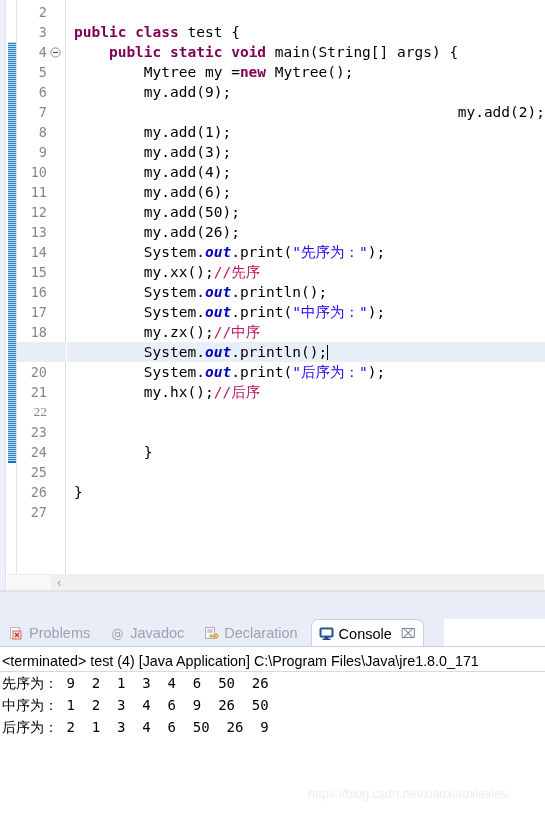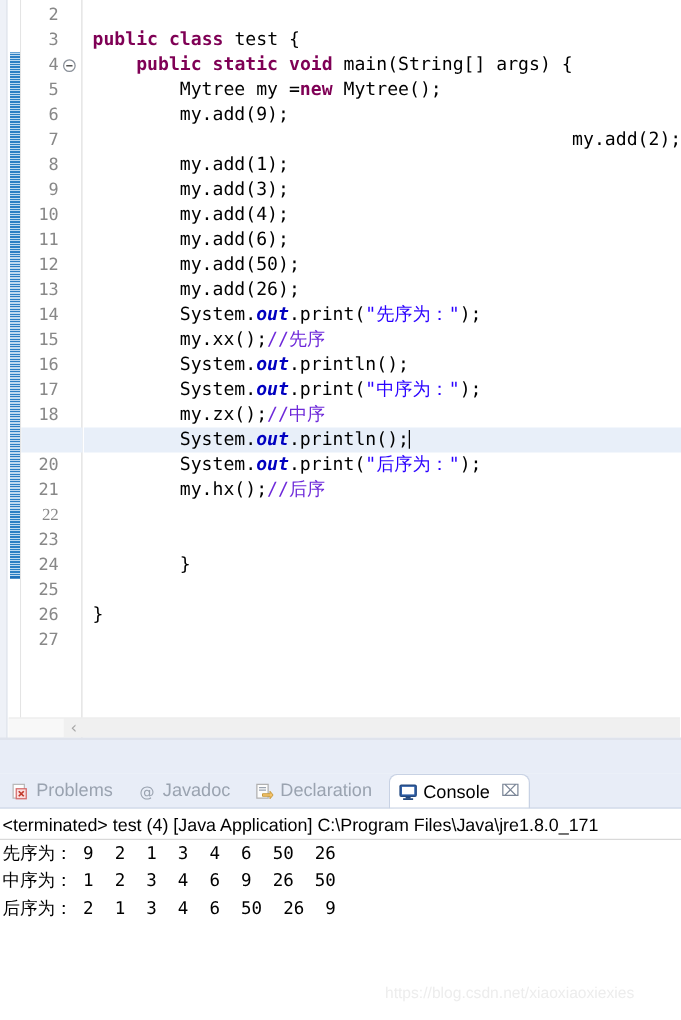--- a/index.html
+++ b/index.html
@@ -102,21 +102,21 @@
     height: 20px;
     background: #e8eff9;
   }
   .hl-gutter {
     position: absolute; left: 17px;
     width: 49px; height: 20px;
     background: #e8eff9;
   }
   .kw     { color: #7f0055; font-weight: bold; }
   .str    { color: #2a00ff; }
-  .cmt    { color: #6d28d9; }
+  .cmt    { color: #be185d; }
   .fld    { color: #0000c0; font-style: italic; font-weight: bold; }
   .plain  { color: #000000; }
   .caret {
     display: inline-block;
     width: 1px; height: 15px;
     background: #000;
     vertical-align: -3px;
     margin-left: 0px;
   }
 
@@ -157,21 +157,21 @@
     background: #ffffff;
   }
   .panel-topfill {
     position: absolute; left: 0; top: 0;
     width: 545px; height: 27px;
     background: #e8edf7;
   }
   .tabbar {
     position: absolute;
     left: 0; top: 27px;
-    width: 545px; height: 28px;
+    width: 444px; height: 28px;
     background: #e8edf7;
   }
   .tab {
     position: absolute;
     top: 0; height: 28px;
     display: flex;
     align-items: center;
     gap: 5px;
     padding: 0 7px;
     font-size: 14.5px;

